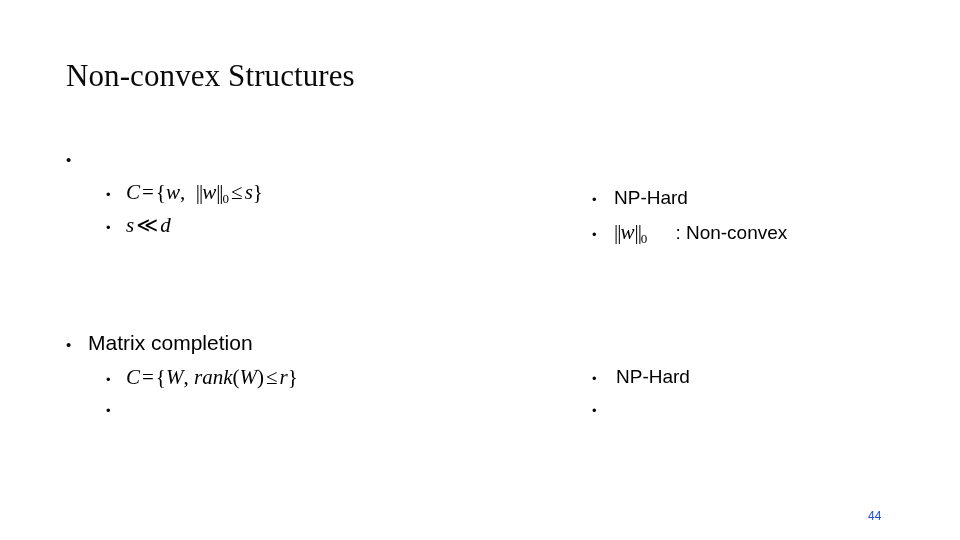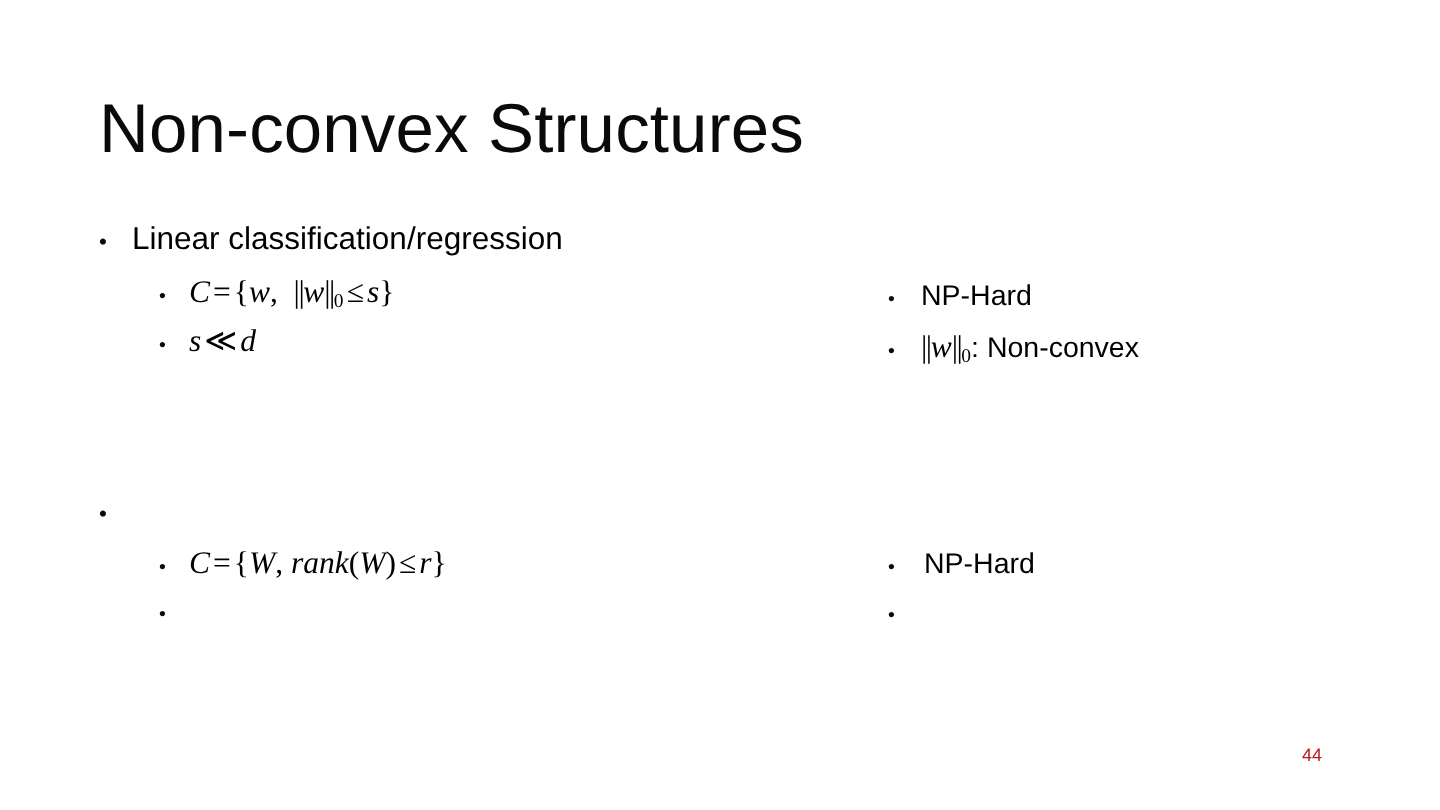--- a/index.html
+++ b/index.html
@@ -19,25 +19,26 @@
     width: 960px;
     height: 540px;
     background: #ffffff;
   }
 
   
   .slide-title {
     position: absolute;
     left: 66px;
     top: 58px;
-    font-size: 46px;
+    font-size: 31px;
     font-weight: 300;
     letter-spacing: 0.1px;
     color: #0a0a0a;
     white-space: nowrap;
+    font-family: Liberation Serif, serif;
   }
 
   
   .col-left {
     position: absolute;
     left: 66px;
     width: 500px;
   }
   .col-right {
     position: absolute;
@@ -119,43 +120,43 @@
     padding: 0 2px;
   }
   .math .bars {
     font-style: normal;
     letter-spacing: -1px;
   }
   .plain {
     font-family: "Liberation Sans", sans-serif;
     font-style: normal;
     font-size: 19px;
+    margin-left: 28px;
   }
 
   
   .slide-number {
     position: absolute;
     left: 868px;
-    top: 496px;
+    top: 509px;
     font-size: 12px;
-    color: #b91c1c;
+    color: #1d4ed8;
   }
 </style>
 </head>
 <body>
 
 <div class="slide">
 
   <div class="slide-title">Non-convex Structures</div>
 
   <div class="col-left block-1-left">
 
     <div class="bullet lvl1">
       <span class="dot">•</span>
-      <span class="txt">Linear classification/regression</span>
     </div>
 
     <div class="bullet lvl2">
       <span class="dot">•</span>
       <span class="txt math"><span>C</span><span class="op">=</span><span class="up">{</span><span>w</span><span class="up">,</span>&nbsp;&nbsp;<span class="bars">||</span><span>w</span><span class="bars">||</span><sub>0</sub><span class="op">≤</span><span>s</span><span class="up">}</span></span>
     </div>
 
     <div class="bullet lvl2">
       <span class="dot">•</span>
       <span class="txt math"><span>s</span><span class="op">≪</span><span>d</span></span>
@@ -174,20 +175,21 @@
       <span class="dot">•</span>
       <span class="txt math"><span class="bars">||</span><span>w</span><span class="bars">||</span><sub>0</sub><span class="plain">: Non-convex</span></span>
     </div>
 
   </div>
 
   <div class="col-left block-2-left">
 
     <div class="bullet lvl1">
       <span class="dot">•</span>
+      <span class="txt">Matrix completion</span>
     </div>
 
     <div class="bullet lvl2">
       <span class="dot">•</span>
       <span class="txt math"><span>C</span><span class="op">=</span><span class="up">{</span><span>W</span><span class="up">,</span>&nbsp;<span>rank</span><span class="up">(</span><span>W</span><span class="up">)</span><span class="op">≤</span><span>r</span><span class="up">}</span></span>
     </div>
 
     <div class="bullet lvl2">
       <span class="dot">•</span>
     </div>

